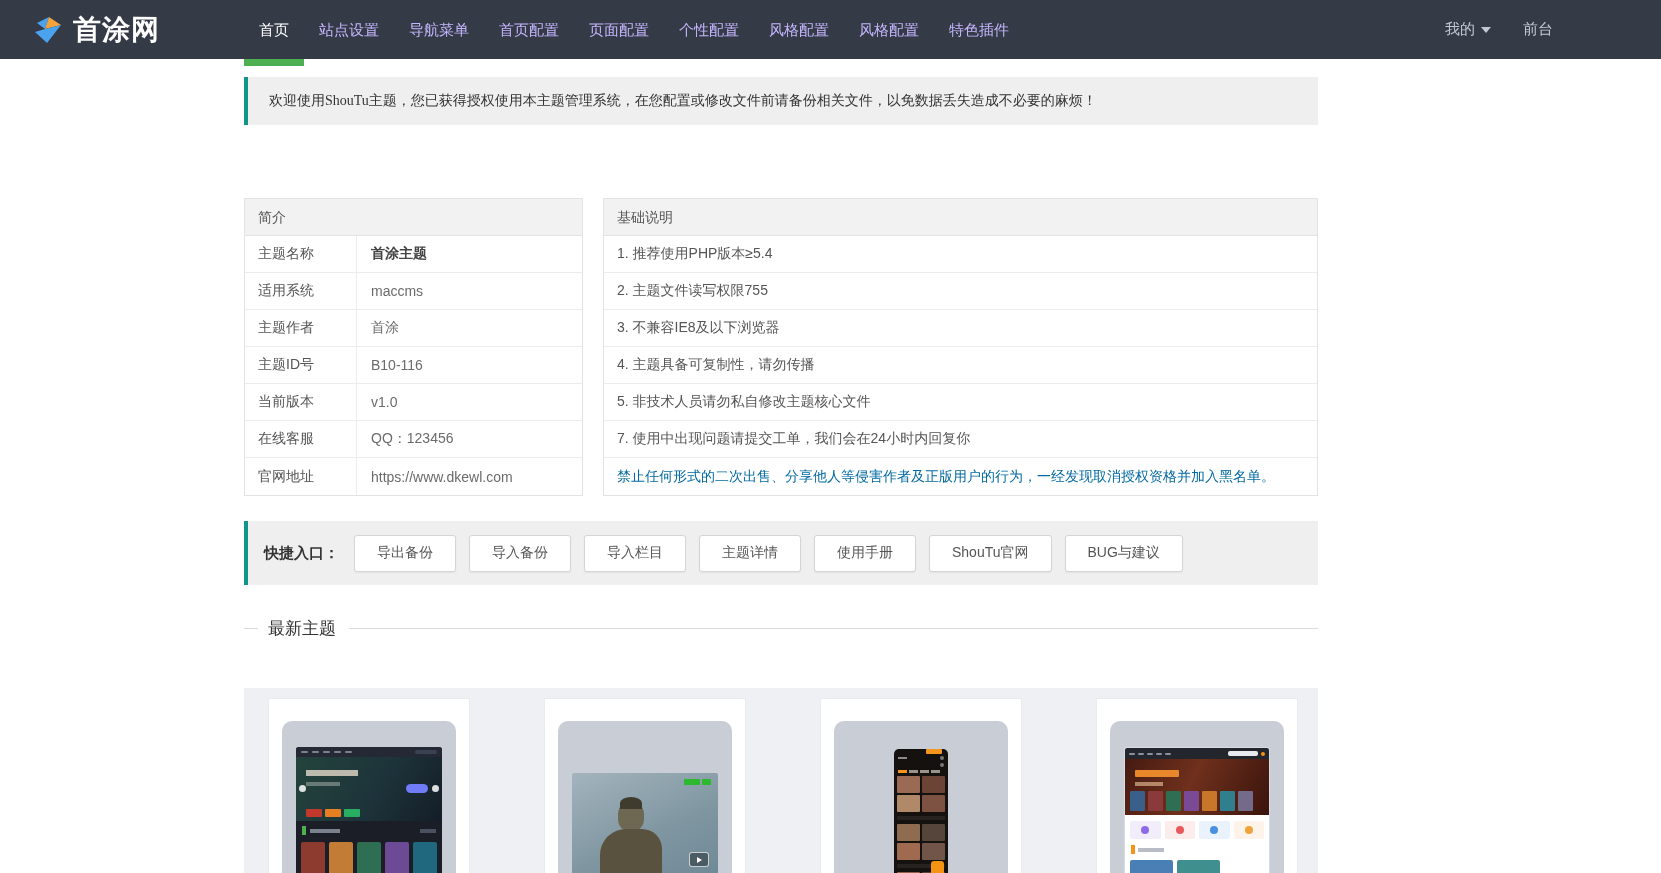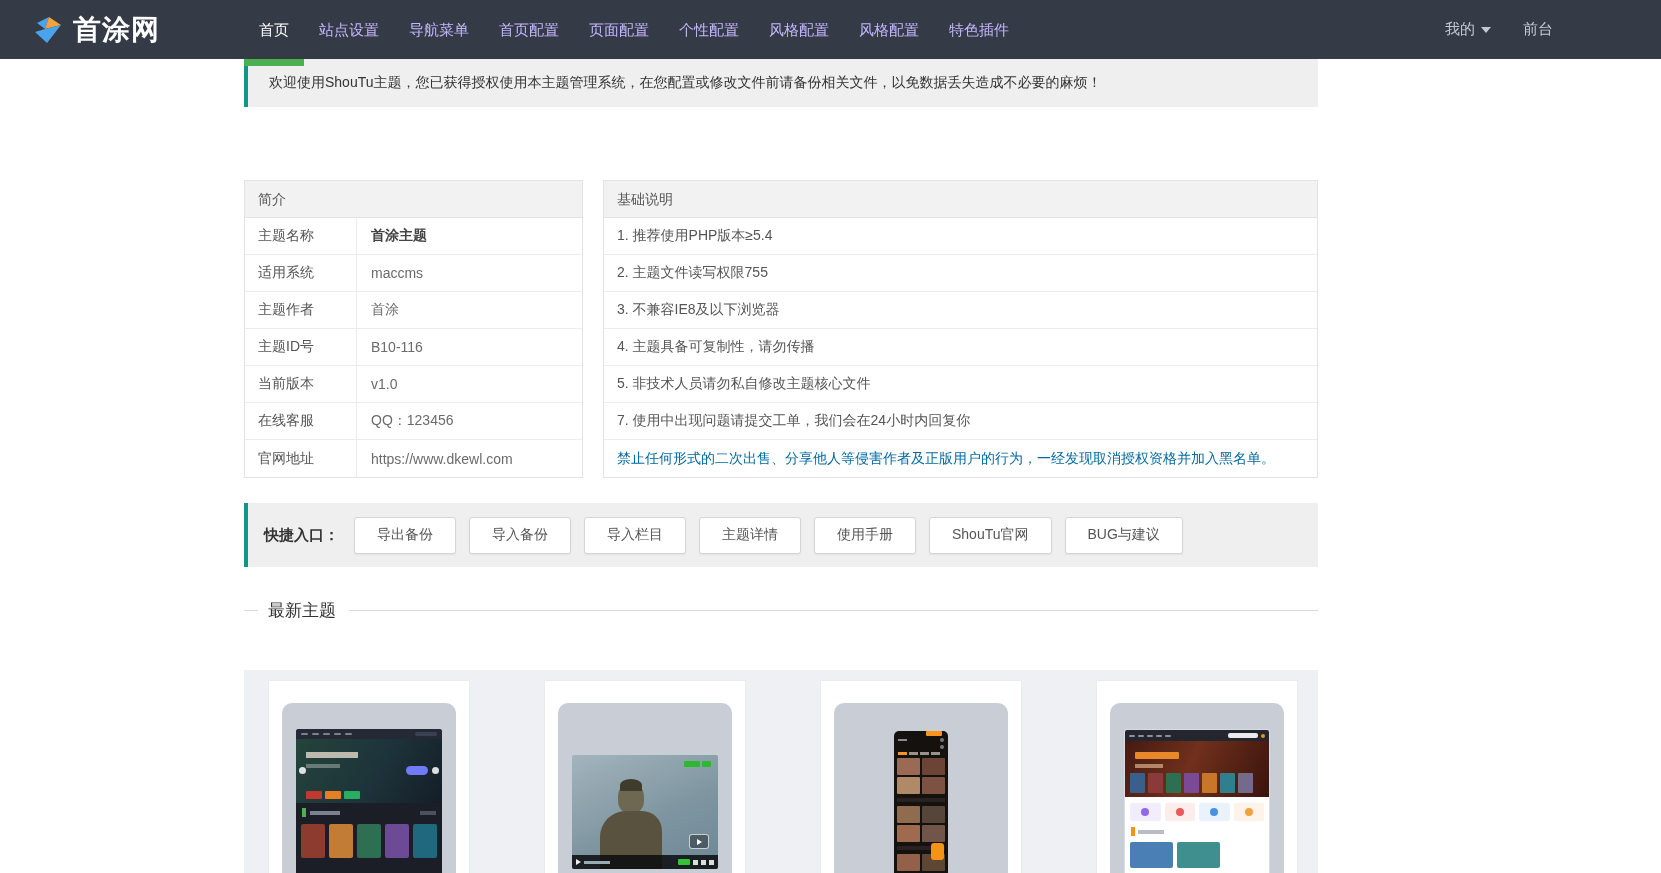--- a/index.html
+++ b/index.html
@@ -38,24 +38,24 @@
   .nav-right .link { cursor: pointer; display: flex; align-items: center; gap: 6px; }
   .caret {
     width: 0; height: 0; display: inline-block;
     border-left: 5px solid transparent; border-right: 5px solid transparent;
     border-top: 6px solid #c3c9d2;
   }
   
   .container { width: 1074px; margin-left: 244px; }
   
   .welcome {
-    height: 48px; background: #efefef;
+    margin-top: 18px; height: 48px; background: #efefef;
     border-left: 4px solid #0f9688;
     display: flex; align-items: center; padding-left: 21px;
-    font-size: 14px; color: #333;
+    font-size: 14px; color: #333; font-family: Liberation Serif, serif;
   }
   
   .tables { display: flex; gap: 20px; margin-top: 29px; }
   .box { border: 1px solid #e3e3e3; background: #fff; margin-top: 44px; }
   .box.intro { width: 339px; flex: none; }
   .box.notes { flex: 1; }
   .box-header {
     height: 37px; line-height: 36px; background: #f2f2f2;
     border-bottom: 1px solid #e3e3e3; padding-left: 13px;
     font-size: 14px; color: #555;

